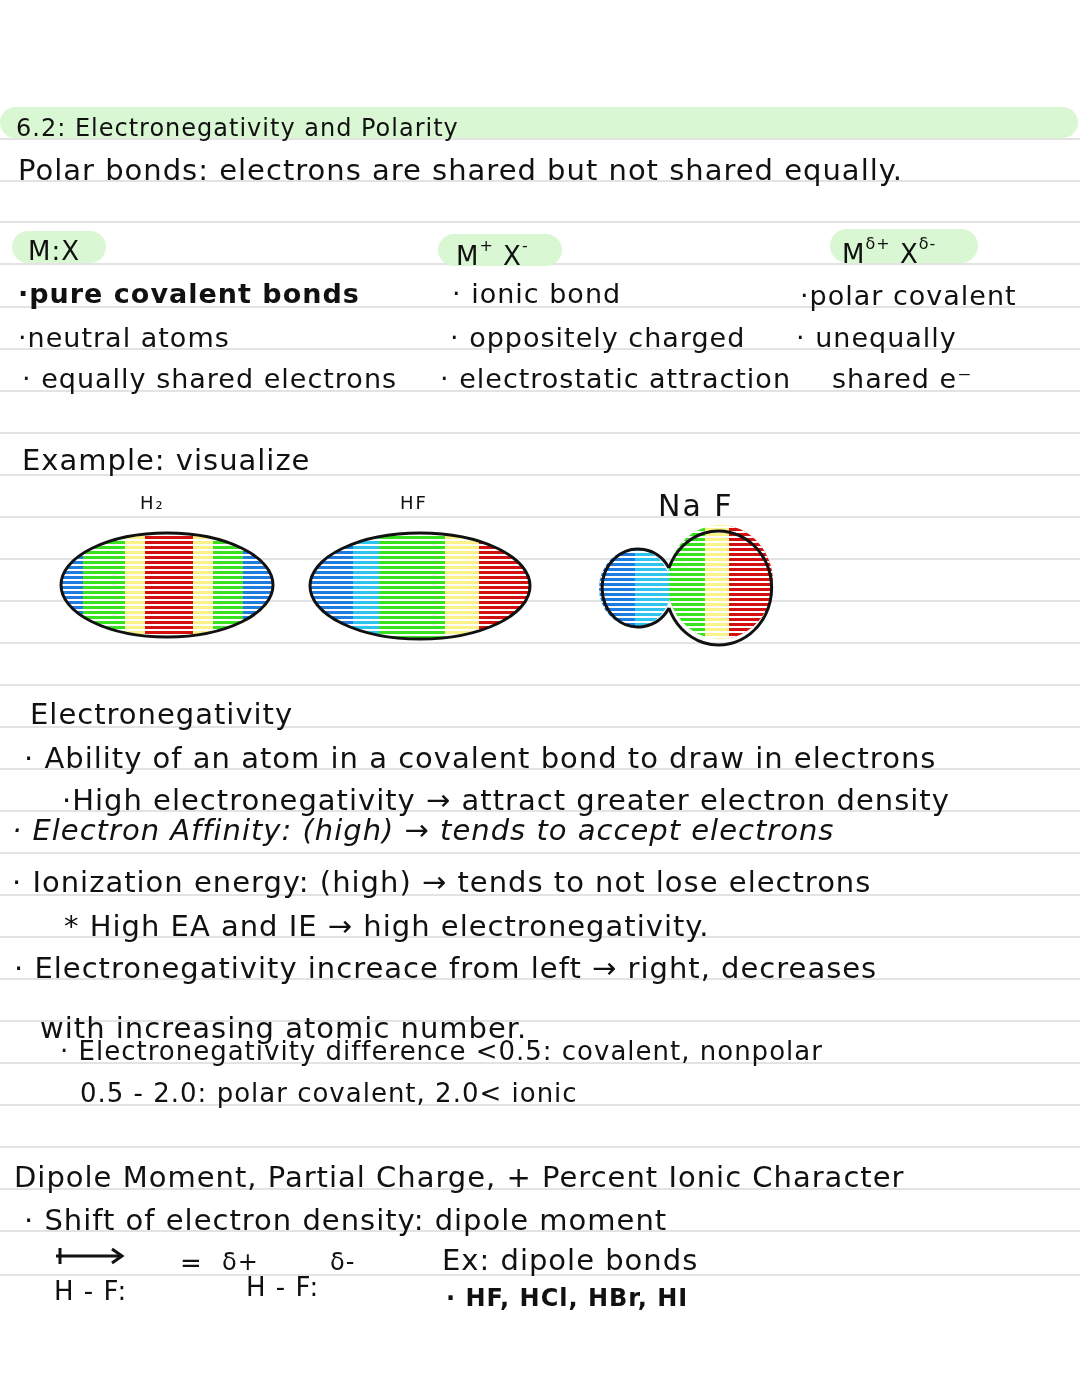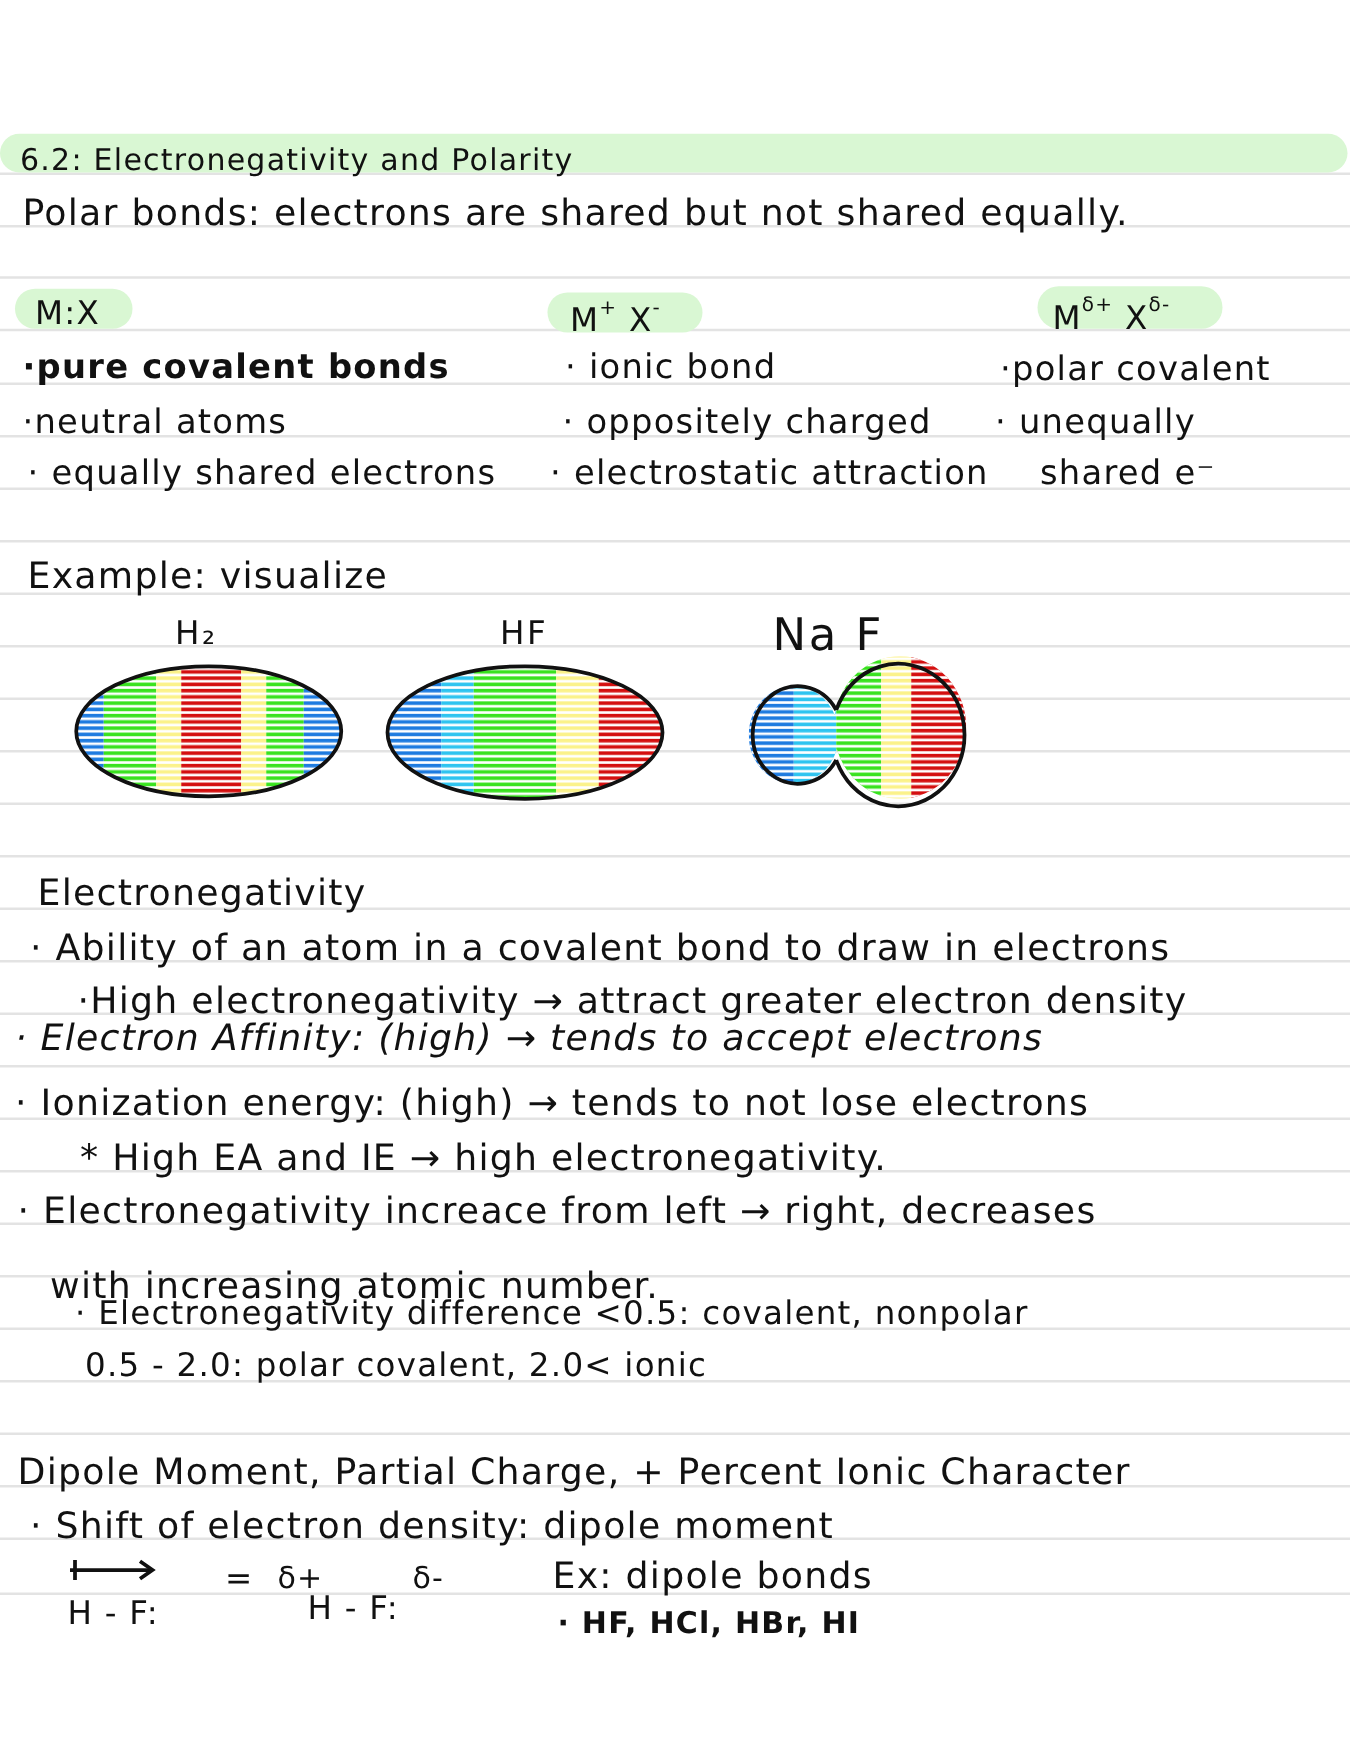--- a/index.html
+++ b/index.html
@@ -9,21 +9,21 @@
     font-family:"DejaVu Sans", sans-serif;
     color:#111;
   }
   .rule { position:absolute; left:0; width:1080px; height:2px; background:#e3e3e3; }
   .hl { position:absolute; background:#d9f7d3; border-radius:22px; }
   .t { position:absolute; white-space:nowrap; font-size:27px; letter-spacing:1px; line-height:1; }
   .t.sm { font-size:24px; }
   .t.md { font-size:26px; }
   .t.lg { font-size:29px; }
   sup { font-size:16px; vertical-align:14px; }
-  .mol-label { position:absolute; font-size:26px; letter-spacing:2px; }
+  .mol-label { position:absolute; font-size:18px; letter-spacing:2px; }
   svg { position:absolute; }
 </style>
 </head>
 <body>
 
 <div>
   <div class="rule" style="top:138px"></div>
   <div class="rule" style="top:180px"></div>
   <div class="rule" style="top:221px"></div>
   <div class="rule" style="top:263px"></div>
@@ -74,21 +74,21 @@
 <div class="t" style="left:450px;top:324px;">· oppositely charged</div>
 <div class="t" style="left:440px;top:365px;">· electrostatic attraction</div>
 
 <div class="t" style="left:800px;top:282px;">·polar covalent</div>
 <div class="t" style="left:796px;top:324px;">· unequally</div>
 <div class="t" style="left:832px;top:365px;">shared e⁻</div>
 
 <div class="t lg" style="left:22px;top:446px;">Example: visualize</div>
 <div class="mol-label" style="left:140px;top:492px;">H₂</div>
 <div class="mol-label" style="left:400px;top:492px;">HF</div>
-<div class="mol-label" style="left:618px;top:488px;font-size:36px;">Na F</div>
+<div class="mol-label" style="left:658px;top:488px;font-size:30px;">Na F</div>
 
 <svg style="left:55px;top:528px;" width="225" height="115" viewBox="0 0 225 115">
   <defs>
     <clipPath id="c1">
         <ellipse cx="112" cy="57" rx="106" ry="52"></ellipse>
       </clipPath>
     <pattern id="zz" width="10" height="10" patternUnits="userSpaceOnUse">
         <path d="M0 2 H10 M0 7 H10" stroke="#fff" stroke-width="2"></path>
       </pattern>
   </defs>
@@ -143,21 +143,21 @@
 
 <div class="t lg" style="left:30px;top:700px;">Electronegativity</div>
 <div class="t lg" style="left:24px;top:744px;">· Ability of an atom in a covalent bond to draw in electrons</div>
 <div class="t lg" style="left:62px;top:786px;">·High electronegativity → attract greater electron density</div>
 <div class="t lg" style="left:12px;top:816px;font-style:italic;">· Electron Affinity: (high) → tends to accept electrons</div>
 <div class="t lg" style="left:12px;top:868px;">· Ionization energy: (high) → tends to not lose electrons</div>
 <div class="t lg" style="left:64px;top:912px;">* High EA and IE → high electronegativity.</div>
 <div class="t lg" style="left:14px;top:954px;">· Electronegativity increace from left → right, decreases</div>
 <div class="t lg" style="left:40px;top:1014px;">with increasing atomic number.</div>
 <div class="t md" style="left:60px;top:1038px;">· Electronegativity difference &lt;0.5: covalent, nonpolar</div>
-<div class="t md" style="left:68px;top:1080px;">0.5 - 2.0: polar covalent, 2.0&lt; ionic</div>
+<div class="t md" style="left:80px;top:1080px;">0.5 - 2.0: polar covalent, 2.0&lt; ionic</div>
 
 <div class="t lg" style="left:14px;top:1163px;">Dipole Moment, Partial Charge, + Percent Ionic Character</div>
 <div class="t lg" style="left:24px;top:1206px;">· Shift of electron density: dipole moment</div>
 
 <svg style="left:52px;top:1246px;" width="75" height="20" viewBox="0 0 75 20">
   <line x1="4" y1="10" x2="70" y2="10" stroke="#111" stroke-width="3"></line>
   <line x1="8" y1="2" x2="8" y2="18" stroke="#111" stroke-width="3"></line>
   <polyline points="60,3 70,10 60,17" fill="none" stroke="#111" stroke-width="3"></polyline>
 </svg>
 <div class="t md" style="left:54px;top:1278px;">H - F:</div>

